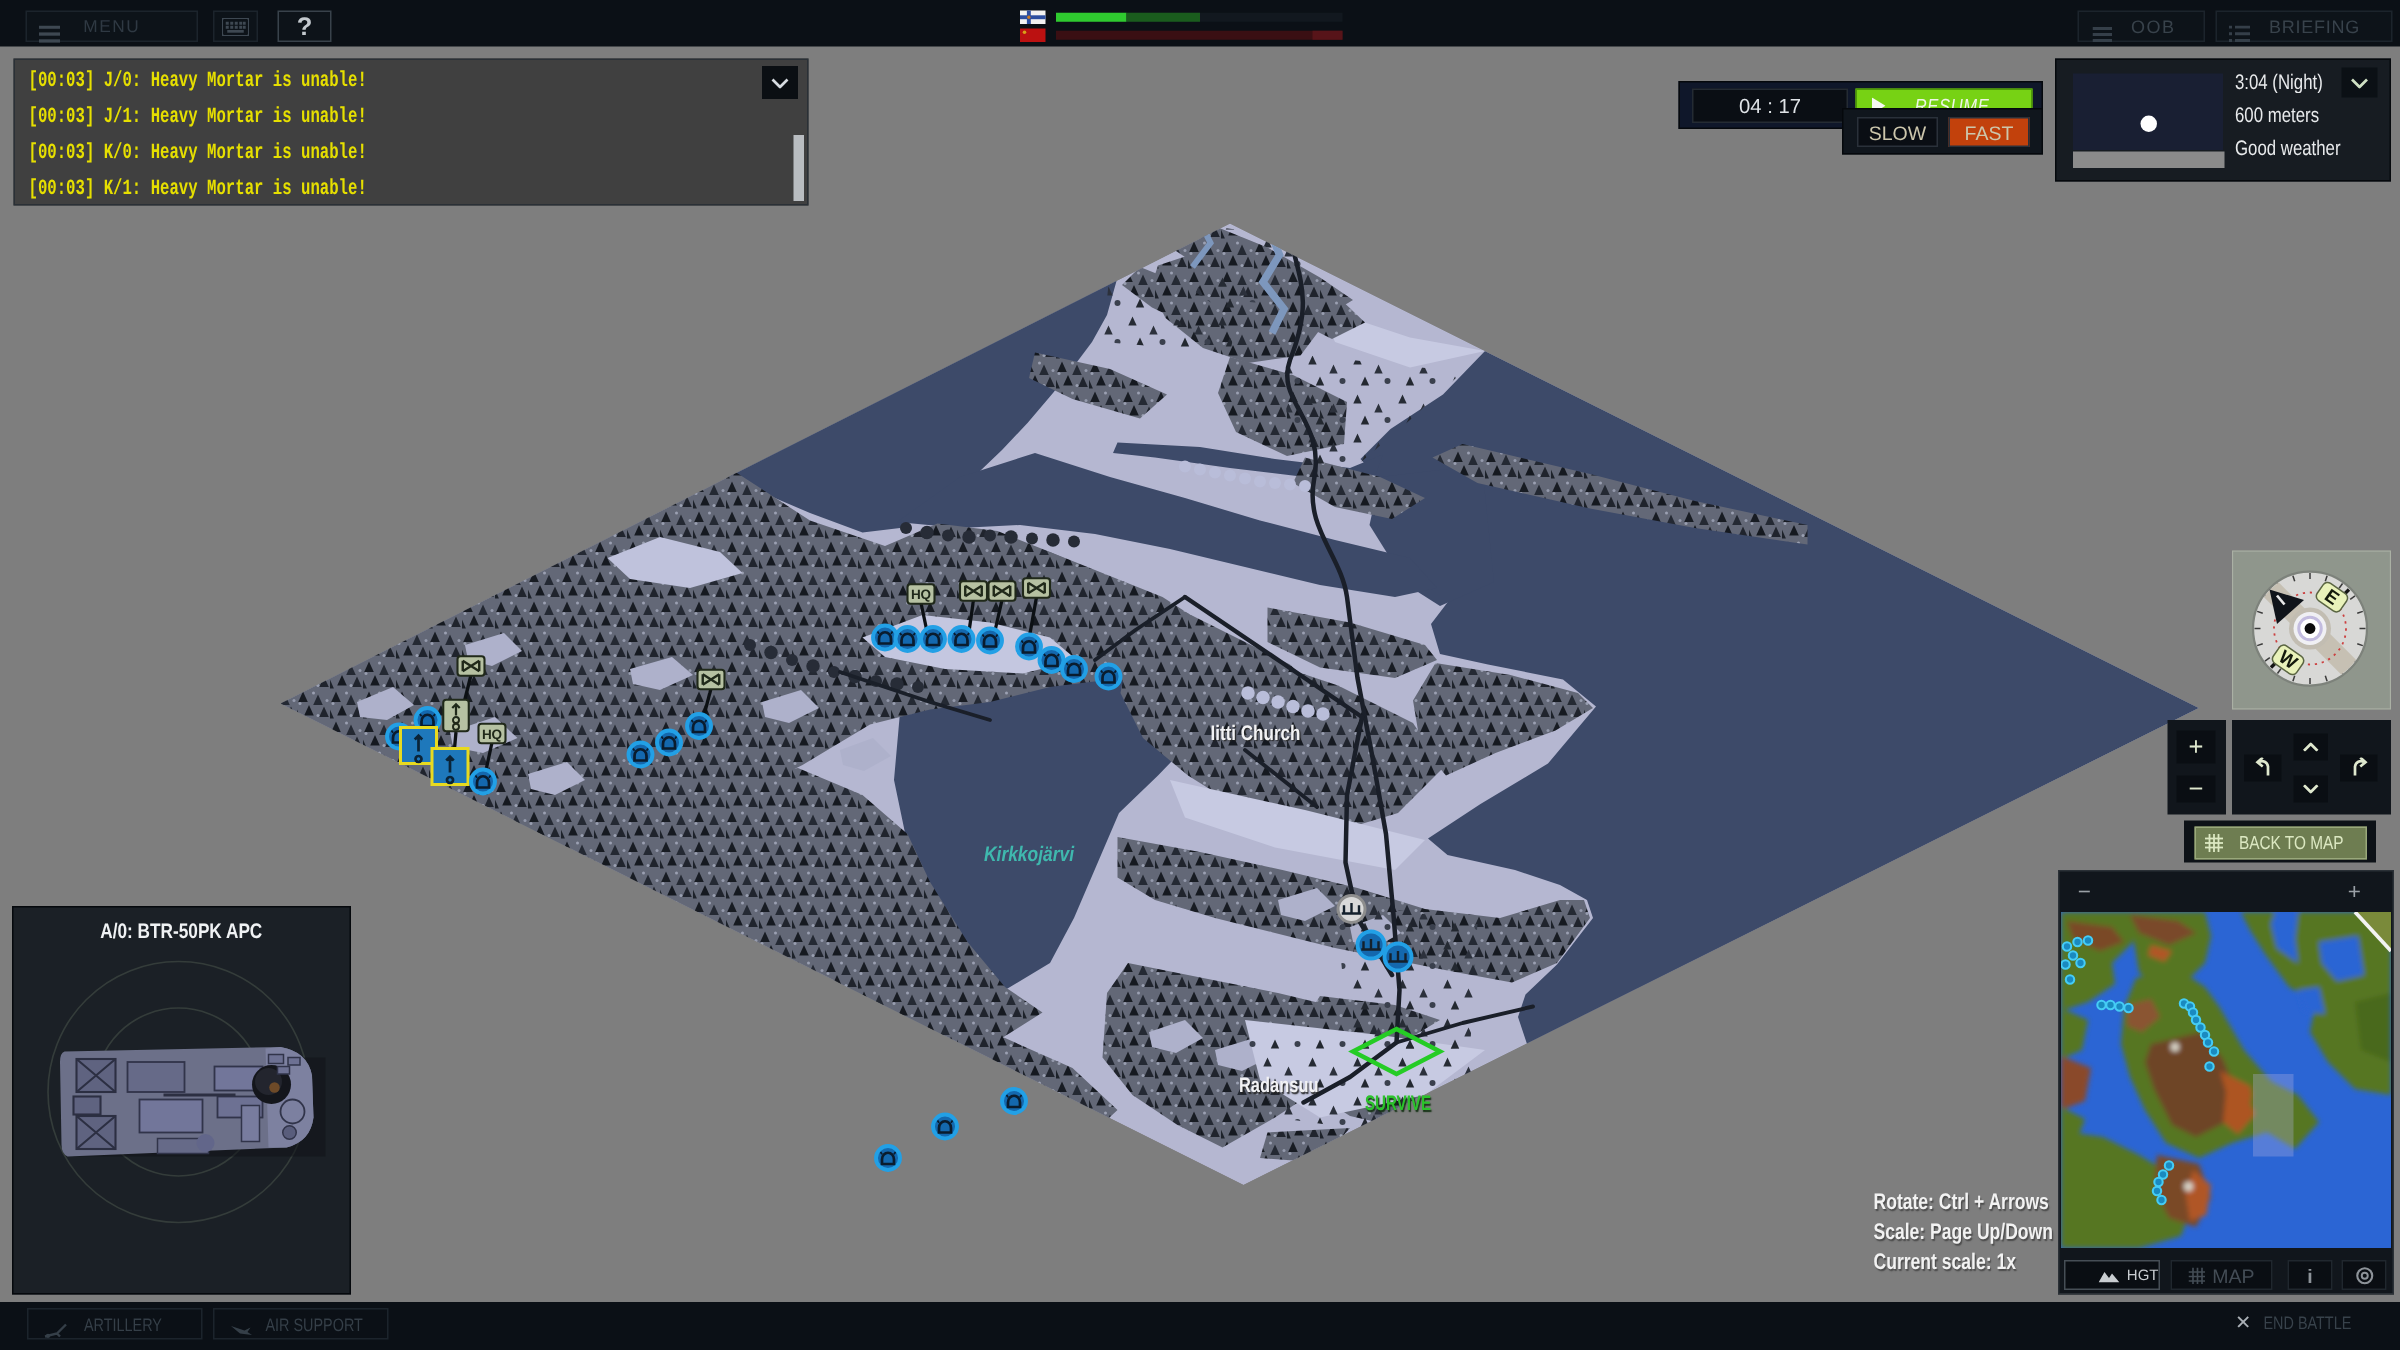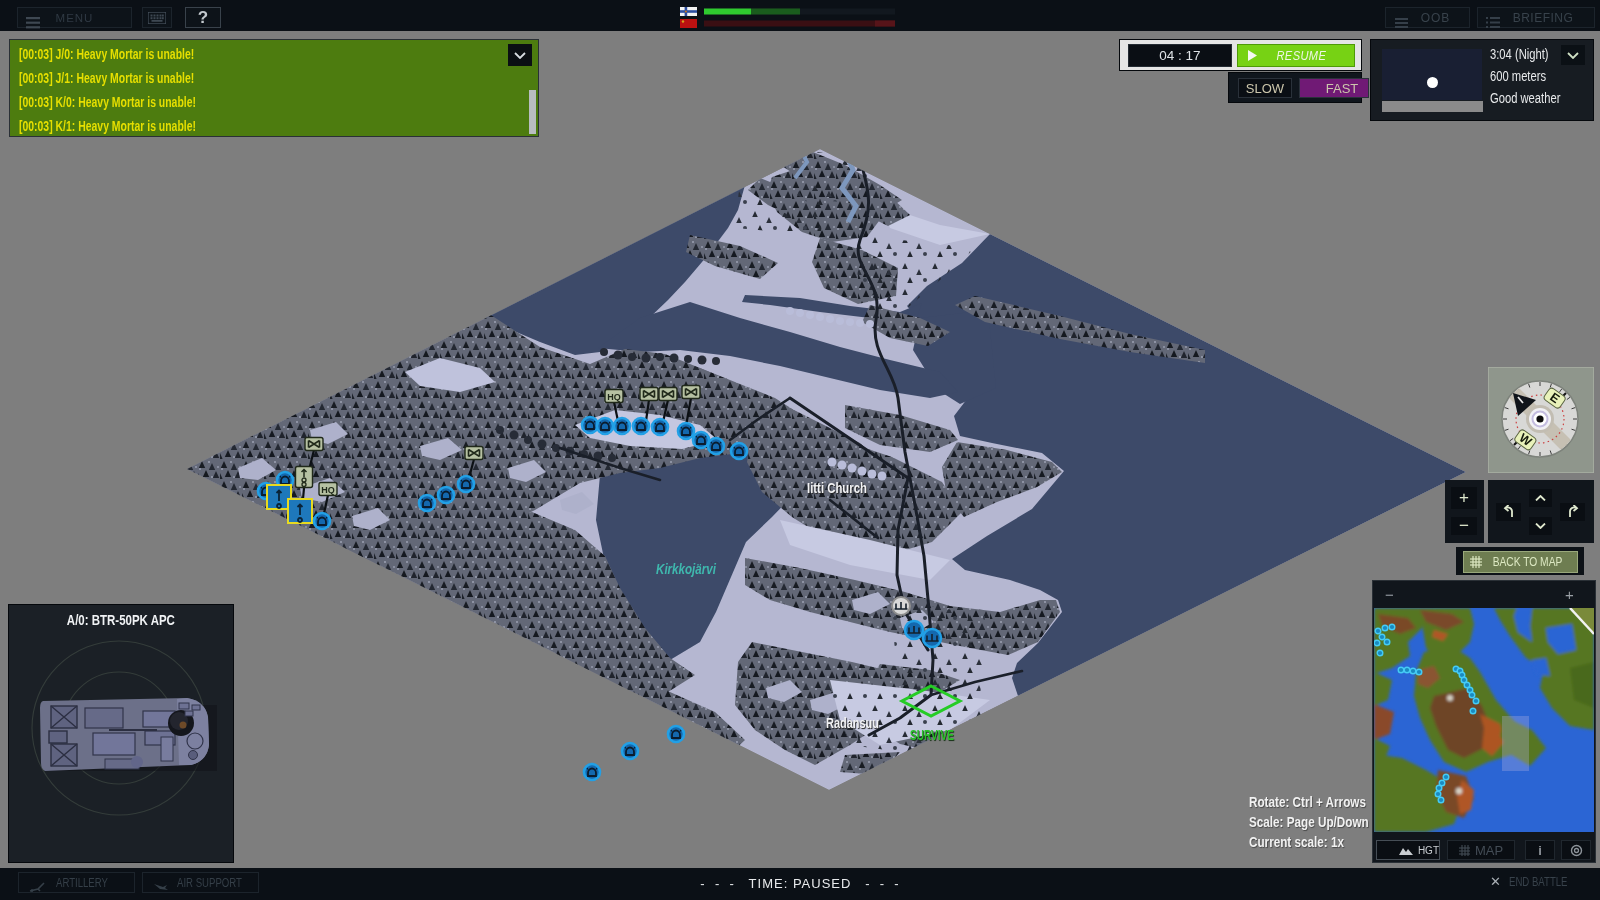--- a/index.html
+++ b/index.html
@@ -3,22 +3,22 @@
 <meta charset="utf-8">
 <style>
   html,body{margin:0;padding:0;width:1600px;height:900px;overflow:hidden;background:#7e7e7e;
     font-family:"Liberation Sans",sans-serif;}
   .abs{position:absolute;}
   .cond{transform:scaleX(0.8);transform-origin:left center;display:inline-block;white-space:nowrap;}
   .condc{transform:scaleX(0.82);transform-origin:center;display:inline-block;white-space:nowrap;}
   #topbar{position:absolute;left:0;top:0;width:1600px;height:31px;background:#0b1016;padding-left:16px;}
   .tbtn{position:absolute;top:7px;height:19px;border:1px solid #1c242c;background:#0d1319;
     color:#38424b;font-size:13px;display:flex;align-items:center;justify-content:center;}
-  #msgpanel{position:absolute;left:9px;top:39px;width:528px;height:96px;background:#4d7c0f;
-    border:1px solid #2a3036;}
+  #msgpanel{position:absolute;left:9px;top:39px;width:528px;height:96px;background:#404040;
+    border:1px solid #2a3036;font-family:Liberation Mono, monospace;}
   .msg{position:absolute;left:9px;color:#e6df00;font-size:14.5px;font-weight:bold;white-space:nowrap;transform:scaleX(0.72);transform-origin:left center;}
   #botbar{position:absolute;left:0;top:868px;width:1600px;height:32px;background:#0b1016;}
 </style>
 </head>
 <body>
 
 <svg id="map" class="abs" style="left:0;top:0" width="1600" height="900" viewBox="0 0 1600 900">
   <defs>
     <pattern id="forest" width="22" height="20" patternUnits="userSpaceOnUse">
       <rect width="22" height="20" fill="#636877"></rect>
@@ -346,36 +346,36 @@
   <div class="msg" style="top:54px;">[00:03] K/0: Heavy Mortar is unable!</div>
   <div class="msg" style="top:78px;">[00:03] K/1: Heavy Mortar is unable!</div>
   <div class="abs" style="left:498px;top:4px;width:24px;height:22px;background:#0b0f13;display:flex;align-items:center;justify-content:center;">
     <svg width="12" height="7" viewBox="0 0 12 7">
         <path d="M1 1 L6 6 L11 1" stroke="#d8dde2" stroke-width="1.8" fill="none"></path>
       </svg>
     </div>
   <div class="abs" style="left:519px;top:50px;width:7px;height:44px;background:#b9bdc1;"></div>
 </div>
 
-<div class="abs" style="left:1119px;top:39px;width:241px;height:30px;background:#e5e5e5;border:1px solid #05080c;">
+<div class="abs" style="left:1119px;top:54px;width:241px;height:30px;background:#0f172a;border:1px solid #05080c;">
   <div class="abs" style="left:8px;top:4px;width:102px;height:21px;background:#0a0e14;border:1px solid #242b33;
     color:#dfe3e7;font-size:13.5px;display:flex;align-items:center;justify-content:center;">04 : 17</div>
   <div class="abs" style="left:117px;top:4px;width:116px;height:21px;background:#77d214;border:1px solid #4e9a07;
     display:flex;align-items:center;justify-content:center;font-style:italic;">
     <svg width="9" height="11" viewBox="0 0 9 11" style="position:absolute;left:10px;top:5px">
         <path d="M0 0 L9 5.5 L0 11 Z" fill="#f5f8f2"></path>
       </svg>
     <span style="color:#eef6e6;font-size:13.5px;letter-spacing:0.5px;margin-left:10px;" class="condc">RESUME</span>
   </div>
 </div>
 <div class="abs" style="left:1228px;top:72px;width:132px;height:29px;background:#10161d;border:1px solid #05080c;">
   <div class="abs" style="left:9px;top:5px;width:52px;height:18px;background:#0a0e14;border:1px solid #2a313a;
     color:#ccc6ac;font-size:13px;display:flex;align-items:center;justify-content:center;">SLOW</div>
-  <div class="abs" style="left:70px;top:5px;width:52px;height:18px;background:#701a75;border:1px solid #2a313a;
-    color:#ccc6ac;font-size:13px;display:flex;align-items:center;justify-content:center;padding-left:16px;">FAST</div>
+  <div class="abs" style="left:70px;top:5px;width:52px;height:18px;background:#c2410c;border:1px solid #2a313a;
+    color:#ccc6ac;font-size:13px;display:flex;align-items:center;justify-content:center;">FAST</div>
 </div>
 
 <div class="abs" style="left:1370px;top:39px;width:222px;height:80px;background:#171c22;border:1px solid #05080c;">
   <div class="abs" style="left:11px;top:9px;width:100px;height:51px;background:#191f33;">
     <div class="abs" style="left:45px;top:28px;width:11px;height:11px;border-radius:50%;background:#ffffff;"></div>
   </div>
   <div class="abs" style="left:11px;top:61px;width:101px;height:11px;background:#8b8b8b;"></div>
   <div class="abs" style="left:119px;top:6px;color:#e8eaec;font-size:14px;text-align:center;"><span class="cond">3:04 (Night)</span></div>
   <div class="abs" style="left:119px;top:28px;color:#e8eaec;font-size:14px;"><span class="cond">600 meters</span></div>
   <div class="abs" style="left:119px;top:50px;color:#e8eaec;font-size:14px;"><span class="cond">Good weather</span></div>
@@ -651,19 +651,17 @@
         <circle cx="3" cy="8.6" r="1.4" fill="#353f48"></circle>
       </svg>
     <span style="margin-left:37px;font-size:12px;" class="cond">ARTILLERY</span>
   </div>
   <div class="tbtn" style="left:142px;top:4px;width:115px;color:#353f48;background:transparent;justify-content:flex-end;">
     <svg width="16" height="10" viewBox="0 0 16 10" style="position:absolute;left:10px;top:9px">
         <path d="M1 2 L7 7 L15 8 L12 6 L14 3 L10 5 Z" fill="#353f48"></path>
       </svg>
     <span style="margin-left:33px;font-size:12px;" class="cond">AIR SUPPORT</span>
   </div>
-  <div class="abs" style="left:0;top:8px;width:1600px;text-align:center;color:#e8eaec;font-size:13px;letter-spacing:1px;">
-    -&nbsp;&nbsp;-&nbsp;&nbsp;-&nbsp;&nbsp;&nbsp;TIME: PAUSED&nbsp;&nbsp;&nbsp;-&nbsp;&nbsp;-&nbsp;&nbsp;-</div>
   <div class="tbtn" style="left:1478px;top:4px;width:116px;color:#38424b;background:transparent;border:none;">
     <span style="color:#aab0b6;font-size:13px;margin-right:8px;">✕</span>
     <span style="font-size:12px;" class="cond">END BATTLE</span>
   </div>
 </div>
 
 </body></html>

